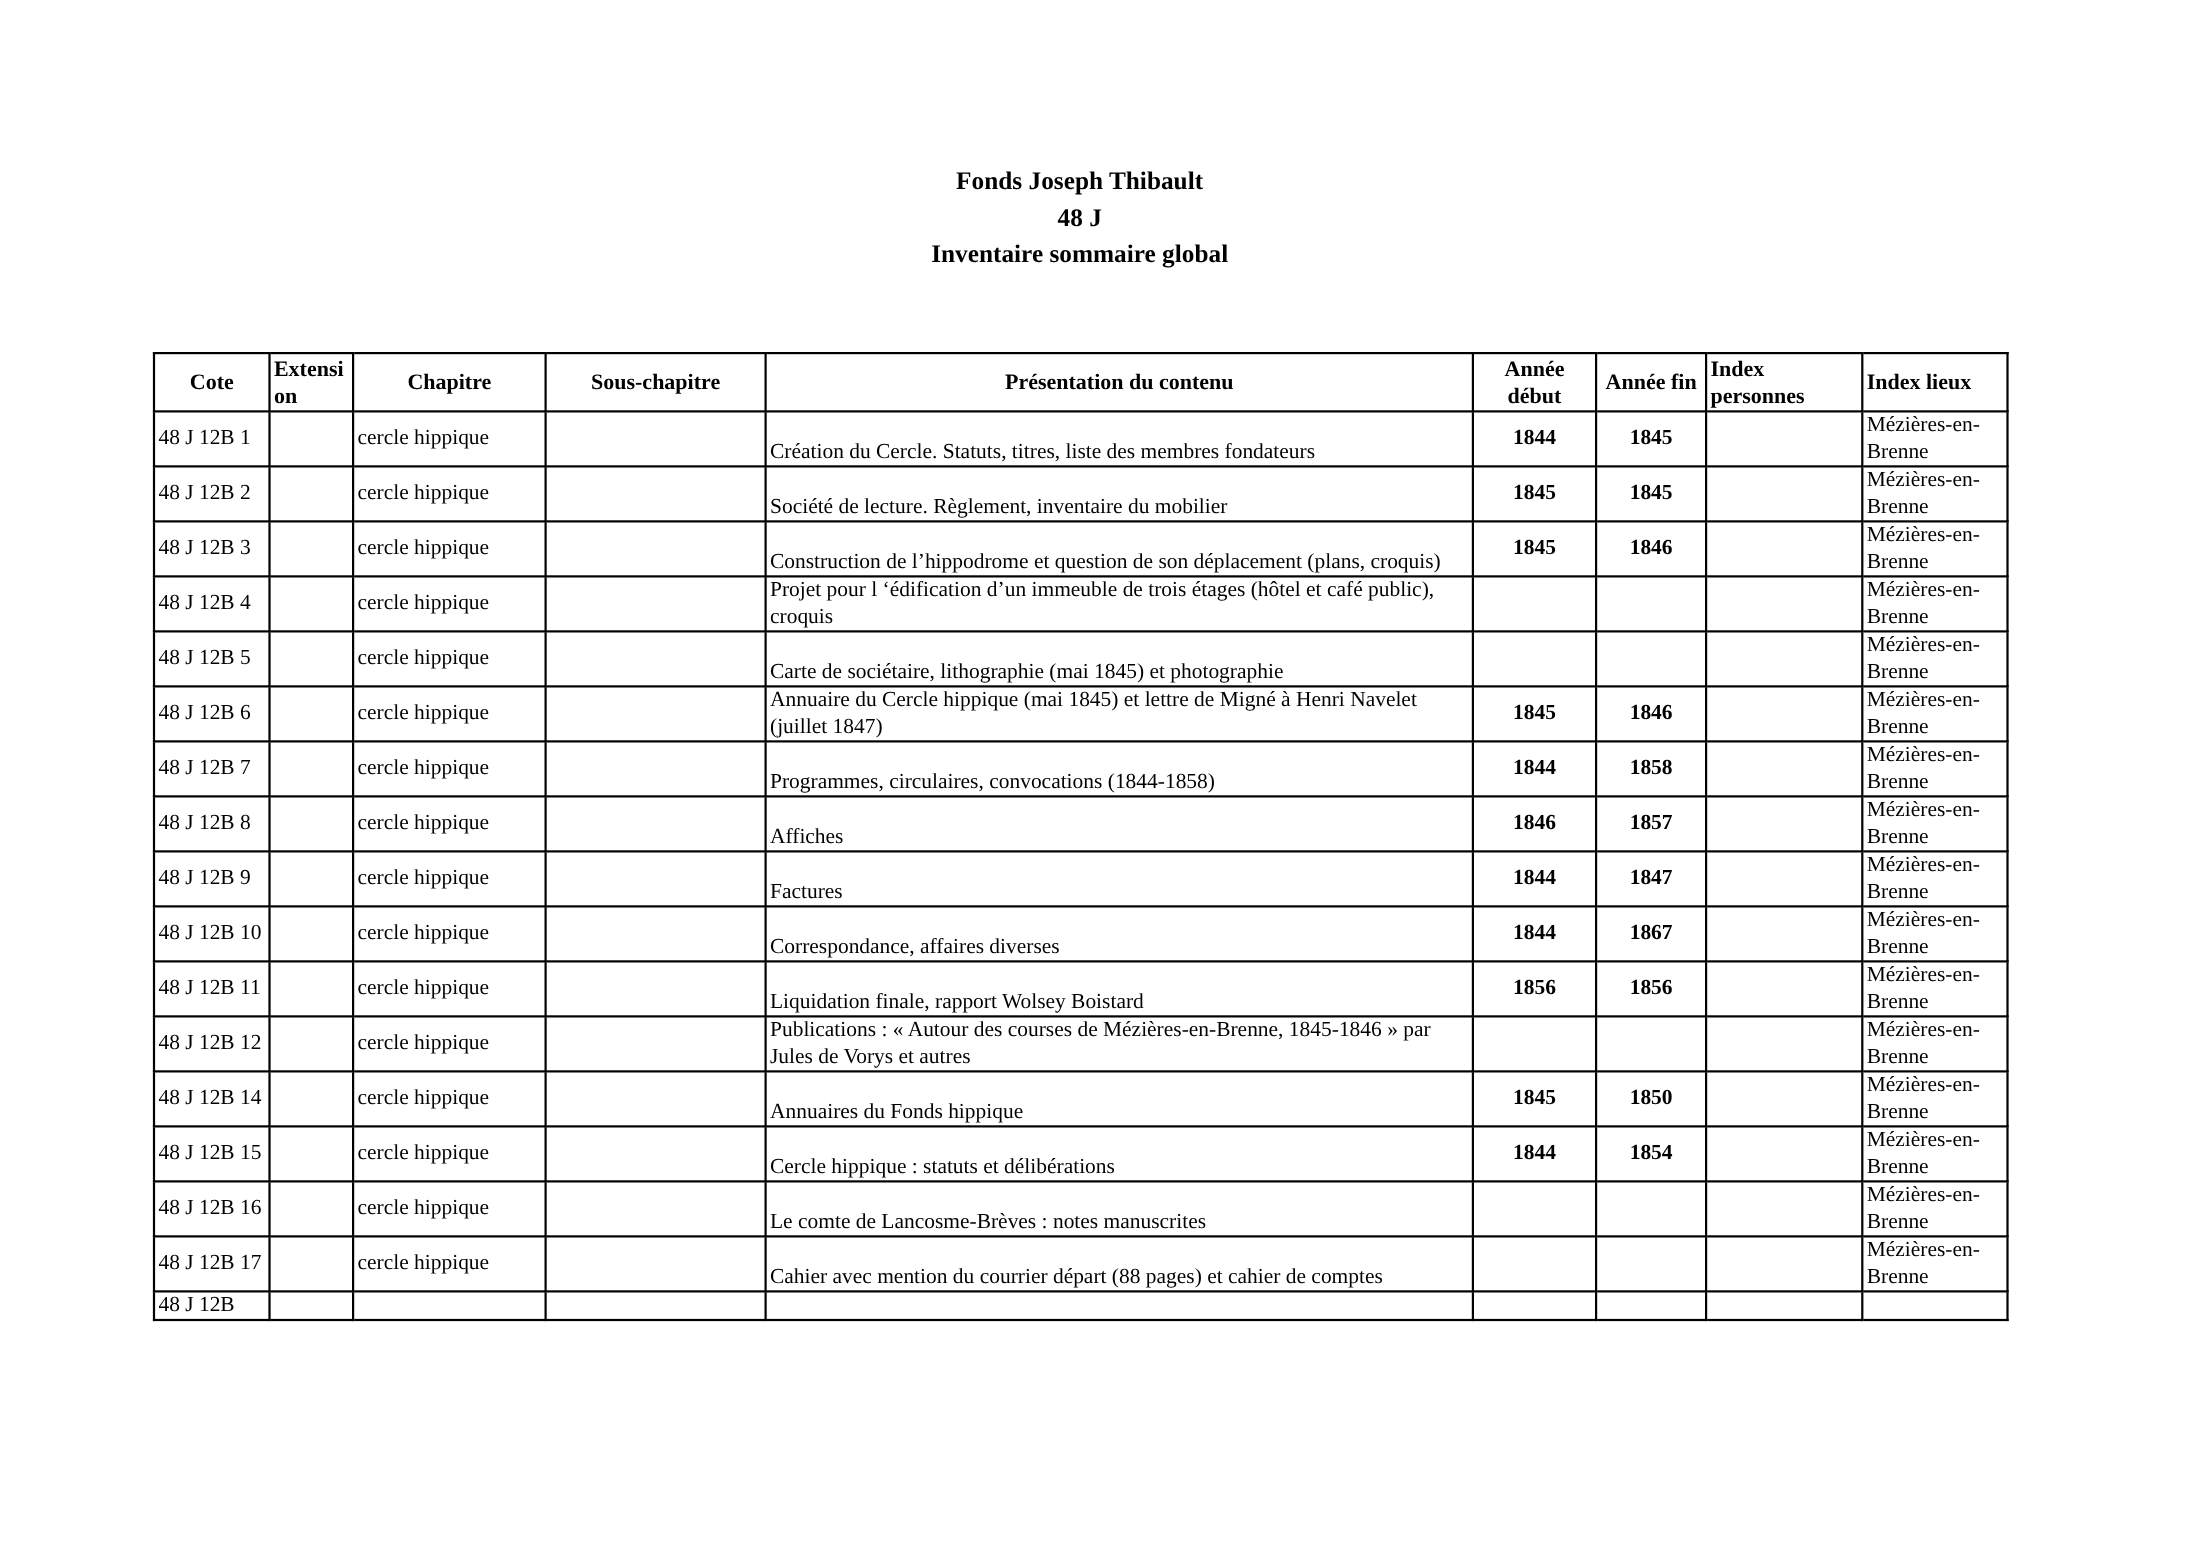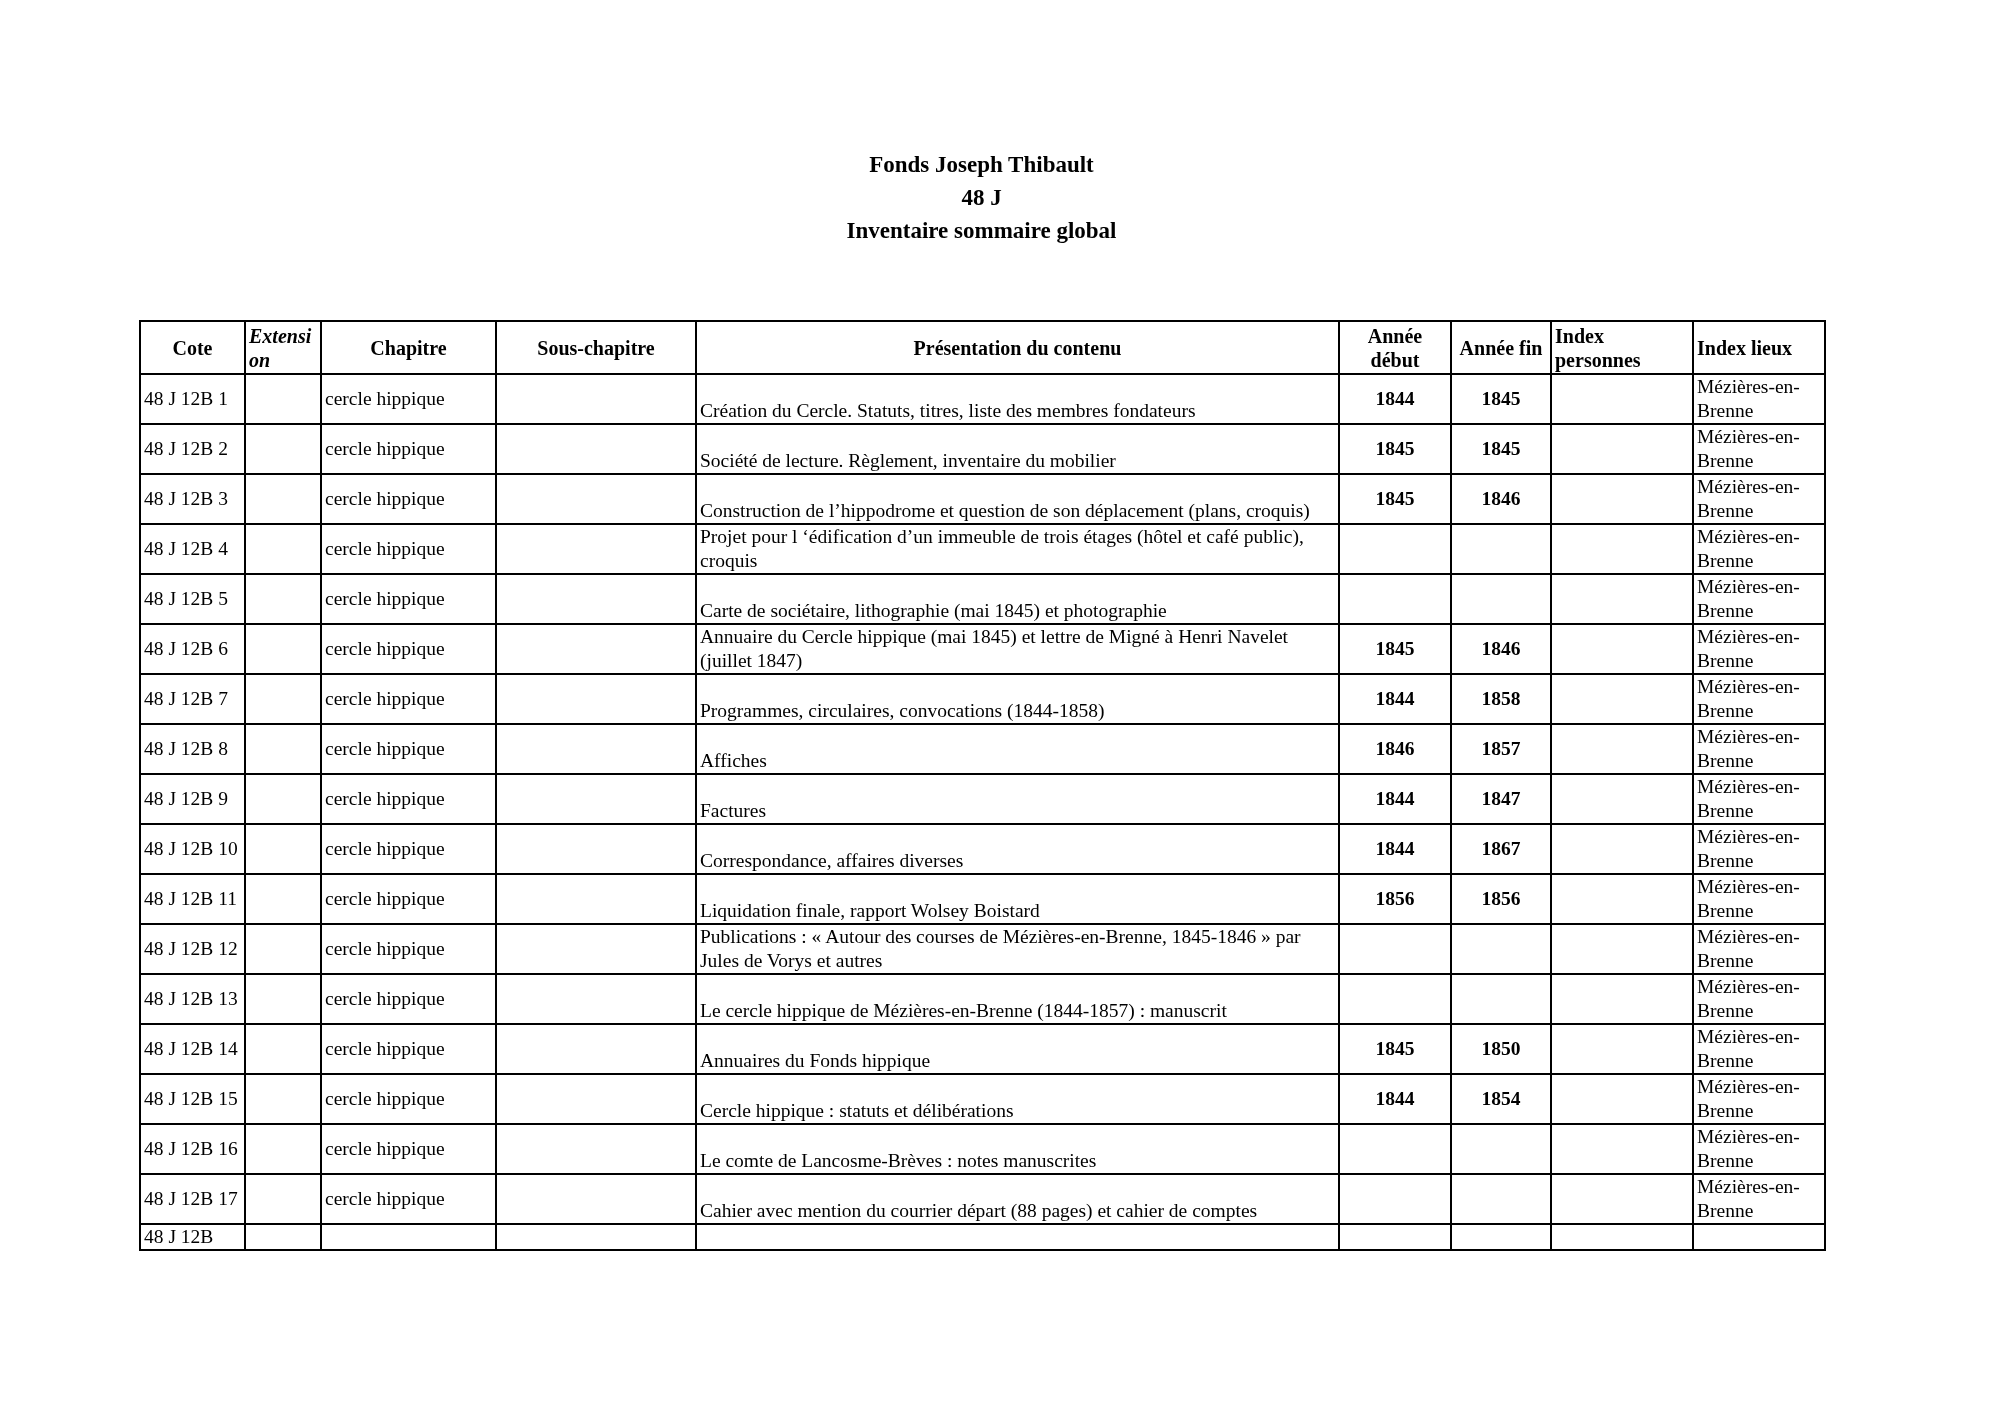--- a/index.html
+++ b/index.html
@@ -56,21 +56,20 @@
     vertical-align: middle;
     text-align: center;
   }
   .inventory thead th.h-left {
     text-align: left;
   }
   .inventory thead th.h-break {
     text-align: left;
     word-break: break-all;
     vertical-align: middle;
-    font-style: italic;
   }
   .inventory tbody tr {
     height: 40px;
   }
   .inventory tbody tr:last-child {
     height: 25px;
   }
   .inventory tbody td {
     font-size: 19.5px;
     line-height: 24px;
@@ -249,31 +248,20 @@
       <td class="cell-extension"></td>
       <td class="cell-chapitre">cercle hippique</td>
       <td class="cell-sous-chapitre"></td>
       <td class="cell-contenu">Publications : « Autour des courses de Mézières-en-Brenne, 1845-1846 » par Jules de Vorys et autres</td>
       <td class="cell-annee"></td>
       <td class="cell-annee"></td>
       <td class="cell-index-personnes"></td>
       <td class="cell-index-lieux">Mézières-en-Brenne</td>
     </tr>
         <tr>
-      <td class="cell-cote">48 J 12B 13</td>
-      <td class="cell-extension"></td>
-      <td class="cell-chapitre">cercle hippique</td>
-      <td class="cell-sous-chapitre"></td>
-      <td class="cell-contenu">Le cercle hippique de Mézières-en-Brenne (1844-1857) : manuscrit</td>
-      <td class="cell-annee"></td>
-      <td class="cell-annee"></td>
-      <td class="cell-index-personnes"></td>
-      <td class="cell-index-lieux">Mézières-en-Brenne</td>
-    </tr>
-        <tr>
       <td class="cell-cote">48 J 12B 14</td>
       <td class="cell-extension"></td>
       <td class="cell-chapitre">cercle hippique</td>
       <td class="cell-sous-chapitre"></td>
       <td class="cell-contenu">Annuaires du Fonds hippique</td>
       <td class="cell-annee">1845</td>
       <td class="cell-annee">1850</td>
       <td class="cell-index-personnes"></td>
       <td class="cell-index-lieux">Mézières-en-Brenne</td>
     </tr>

